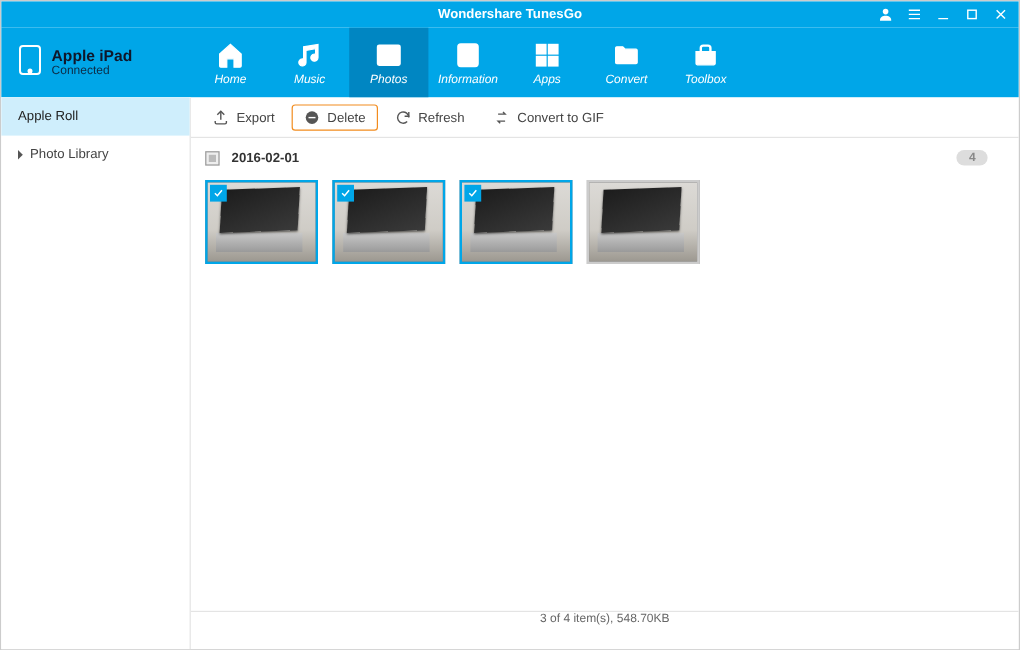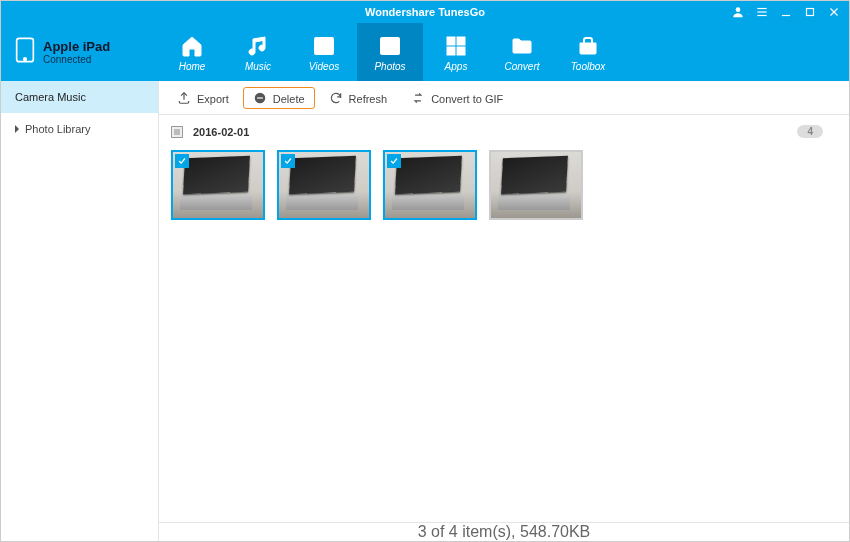--- a/index.html
+++ b/index.html
@@ -51,21 +51,21 @@
 .thumb { width:94px; height:70px; border:2px solid #ccc; position:relative; background:#888; overflow:hidden; }
 .thumb.selected { border-color:#00a6e8; }
 .thumb .check { position:absolute; top:2px; left:2px; width:14px; height:14px; background:#00a6e8; display:flex; align-items:center; justify-content:center; }
 .thumb .check svg { width:10px; height:10px; }
 .thumb-img { position:absolute; inset:0; }
 .thumb-img .dark { position:absolute; top:8%; left:12%; width:72%; height:54%; background:linear-gradient(160deg,#1c1c1c,#3a3a3a); transform:skew(-3deg,-2deg); box-shadow:0 1px 2px rgba(0,0,0,.6); }
 .thumb-img .base { position:absolute; bottom:12%; left:8%; width:80%; height:24%; background:linear-gradient(180deg,#c8c8c8,#9a9a9a); }
 .thumb-img .bg   { position:absolute; inset:0; background:linear-gradient(180deg,#dcdad6 0%,#cfccc6 60%,#9c9890 100%); }
 
 
-.status { height: 19px; border-top:1px solid #e4e4e4; font-size:16px; color:#666; display:flex; align-items:center; justify-content:center; }
+.status { height: 32px; border-top:1px solid #e4e4e4; font-size:10px; color:#666; display:flex; justify-content:center; }
 </style>
 </head>
 <body>
 
 <div class="titlebar">
   <span class="title">Wondershare TunesGo</span>
   <div class="controls">
     <div class="tb-btn">
       <svg viewBox="0 0 24 24" fill="#fff">
           <circle cx="12" cy="8" r="4"></circle>
@@ -121,46 +121,43 @@
       <span>Home</span>
     </div>
     <div class="nav-item">
       <span class="nav-icon">
           <svg viewBox="0 0 24 24">
             <path d="M9 18a3 3 0 11-2-2.83V5l12-2v11a3 3 0 11-2-2.83V6.5L9 8z"></path>
           </svg>
         </span>
       <span>Music</span>
     </div>
-    <div class="nav-item">
-      <span class="nav-icon">
-          <svg viewBox="0 0 24 24" fill="none" stroke="#fff" stroke-width="2">
-            <rect x="3" y="4" width="18" height="16" rx="1"></rect>
-            <line x1="7" y1="4" x2="7" y2="20"></line>
-            <line x1="17" y1="4" x2="17" y2="20"></line>
-            <line x1="3" y1="9" x2="7" y2="9"></line>
-            <line x1="3" y1="15" x2="7" y2="15"></line>
-            <line x1="17" y1="9" x2="21" y2="9"></line>
-            <line x1="17" y1="15" x2="21" y2="15"></line>
-          </svg>
-        </span>
-      <span>Videos</span>
-    </div>
     <div class="nav-item active">
       <span class="nav-icon">
           <svg viewBox="0 0 24 24" fill="none" stroke="#fff" stroke-width="2">
             <rect x="3" y="4" width="18" height="16" rx="1"></rect>
             <circle cx="9" cy="10" r="2" fill="#fff"></circle>
             <path d="M3 18l5-5 4 4 3-3 6 6" fill="#fff"></path>
           </svg>
         </span>
       <span>Photos</span>
     </div>
     <div class="nav-item">
       <span class="nav-icon">
+          <svg viewBox="0 0 24 24" fill="none" stroke="#fff" stroke-width="2">
+            <rect x="4" y="3" width="16" height="18" rx="2"></rect>
+            <circle cx="12" cy="8" r="2" fill="#fff"></circle>
+            <line x1="8" y1="14" x2="16" y2="14"></line>
+            <line x1="8" y1="17" x2="16" y2="17"></line>
+          </svg>
+        </span>
+      <span>Information</span>
+    </div>
+    <div class="nav-item">
+      <span class="nav-icon">
           <svg viewBox="0 0 24 24">
             <rect x="3" y="3" width="8" height="8"></rect>
             <rect x="13" y="3" width="8" height="8"></rect>
             <rect x="3" y="13" width="8" height="8"></rect>
             <rect x="13" y="13" width="8" height="8"></rect>
           </svg>
         </span>
       <span>Apps</span>
     </div>
     <div class="nav-item">
@@ -179,21 +176,21 @@
           </svg>
         </span>
       <span>Toolbox</span>
     </div>
   </div>
 </div>
 
 <div class="body">
   <div class="sidebar">
     <div class="side-item active">
-      <span>Camera Music</span>
+      <span>Apple Roll</span>
     </div>
     <div class="side-item">
       <span class="caret"></span>
       <span>Photo Library</span>
     </div>
   </div>
 
   <div class="content">
     <div class="toolbar">
       <div class="tool-btn">

